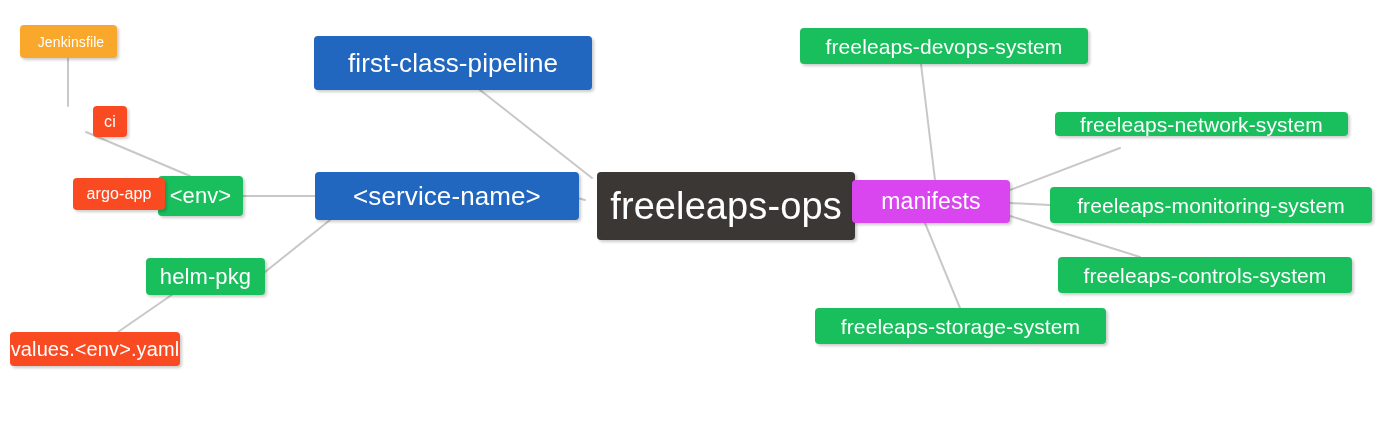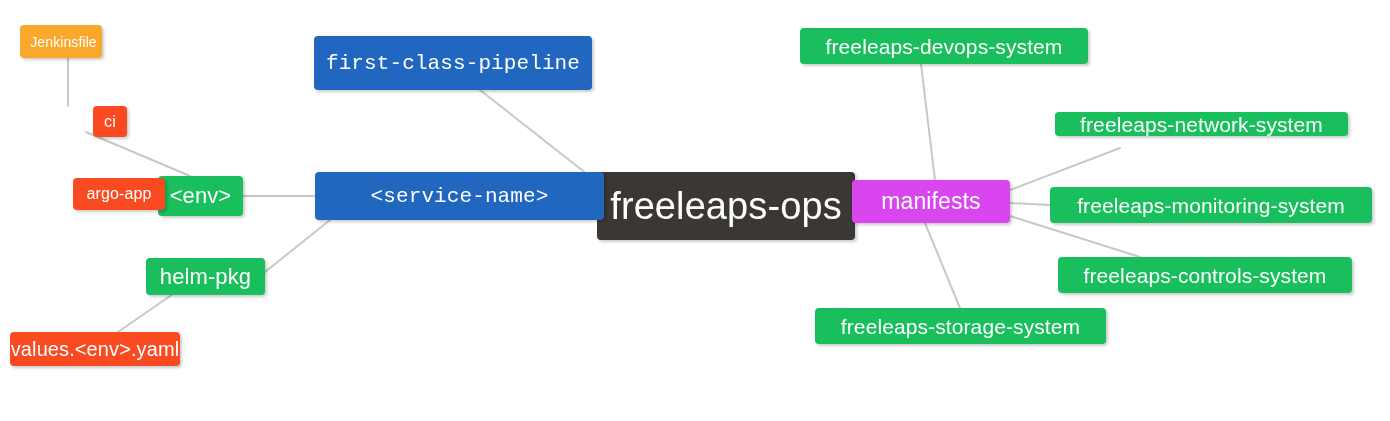--- a/index.html
+++ b/index.html
@@ -31,21 +31,21 @@
     box-sizing: border-box;
     border-radius: 4px;
     color: #ffffff;
     white-space: nowrap;
     line-height: 1;
     box-shadow: 2px 2px 3px rgba(0,0,0,0.20);
     padding: 0 10px;
     letter-spacing: 0.1px;
   }
   .lvl-root   { background: #3b3734; font-size: 38px; margin-left: 12px; }
-  .lvl-blue   { background: #2166bf; font-size: 21px; font-family: Liberation Mono, monospace; }
+  .lvl-blue   { background: #2166bf; font-size: 26px; }
   .lvl-blue-s { background: #2166bf; font-size: 23px; }
   .lvl-green  { background: #19bf5c; font-size: 21px; }
   .lvl-green-s{ background: #19bf5c; font-size: 22px; }
   .lvl-red    { background: #f94a21; font-size: 16px; margin-left: 41px; }
   .lvl-red-s  { background: #f94a21; font-size: 20px; }
   .lvl-orange { background: #faa82c; font-size: 14px; }
 </style>
 </head>
 <body>
 
@@ -61,27 +61,27 @@
       <line x1="68" y1="106" x2="68" y2="58" stroke="#c8c8c8" stroke-width="2" stroke-linecap="round"></line>
       <line x1="173" y1="294" x2="118" y2="332" stroke="#c8c8c8" stroke-width="2" stroke-linecap="round"></line>
       <line x1="935" y1="180" x2="921" y2="64" stroke="#c8c8c8" stroke-width="2" stroke-linecap="round"></line>
       <line x1="1010" y1="190" x2="1120" y2="148" stroke="#c8c8c8" stroke-width="2" stroke-linecap="round"></line>
       <line x1="1010" y1="203" x2="1050" y2="205" stroke="#c8c8c8" stroke-width="2" stroke-linecap="round"></line>
       <line x1="1010" y1="216" x2="1140" y2="257" stroke="#c8c8c8" stroke-width="2" stroke-linecap="round"></line>
       <line x1="925" y1="223" x2="960" y2="308" stroke="#c8c8c8" stroke-width="2" stroke-linecap="round"></line>
     </svg>
   <div id="node-layer">
       <div class="node lvl-root" style="left: 585px; top: 172px; width: 258px; height: 68px; background: rgb(59, 55, 52);">freeleaps-ops</div>
-      <div class="node lvl-blue" style="left: 315px; top: 172px; width: 289px; height: 48px; background: rgb(33, 102, 191);">&lt;service-name&gt;</div>
+      <div class="node lvl-blue" style="left: 315px; top: 172px; width: 264px; height: 48px; background: rgb(33, 102, 191);">&lt;service-name&gt;</div>
       <div class="node lvl-blue" style="left: 314px; top: 36px; width: 278px; height: 54px; background: rgb(33, 102, 191);">first-class-pipeline</div>
       <div class="node lvl-blue-s" style="left: 852px; top: 180px; width: 158px; height: 43px; background: #d946ef;">manifests</div>
       <div class="node lvl-green-s" style="left: 158px; top: 176px; width: 85px; height: 40px; background: rgb(25, 191, 92);">&lt;env&gt;</div>
       <div class="node lvl-green-s" style="left: 146px; top: 258px; width: 119px; height: 37px; background: rgb(25, 191, 92);">helm-pkg</div>
       <div class="node lvl-red" style="left: 52px; top: 106px; width: 34px; height: 31px; background: rgb(249, 74, 33);">ci</div>
-      <div class="node lvl-orange" style="left: 20px; top: 25px; width: 82px; height: 33px; background: rgb(250, 168, 44); padding-left: 15px;">Jenkinsfile</div>
+      <div class="node lvl-orange" style="left: 20px; top: 25px; width: 97px; height: 33px; background: rgb(250, 168, 44); padding-left: 15px;">Jenkinsfile</div>
       <div class="node lvl-red" style="left: 32px; top: 178px; width: 92px; height: 32px; background: rgb(249, 74, 33);">argo-app</div>
       <div class="node lvl-red-s" style="left: 10px; top: 332px; width: 170px; height: 34px; background: rgb(249, 74, 33);">values.&lt;env&gt;.yaml</div>
       <div class="node lvl-green" style="left: 800px; top: 28px; width: 288px; height: 36px; background: rgb(25, 191, 92);">freeleaps-devops-system</div>
       <div class="node lvl-green" style="left: 1055px; top: 112px; width: 293px; height: 24px; background: rgb(25, 191, 92);">freeleaps-network-system</div>
       <div class="node lvl-green" style="left: 1050px; top: 187px; width: 322px; height: 36px; background: rgb(25, 191, 92);">freeleaps-monitoring-system</div>
       <div class="node lvl-green" style="left: 1058px; top: 257px; width: 294px; height: 36px; background: rgb(25, 191, 92);">freeleaps-controls-system</div>
       <div class="node lvl-green" style="left: 815px; top: 308px; width: 291px; height: 36px; background: rgb(25, 191, 92);">freeleaps-storage-system</div>
     </div>
 </div>
 

